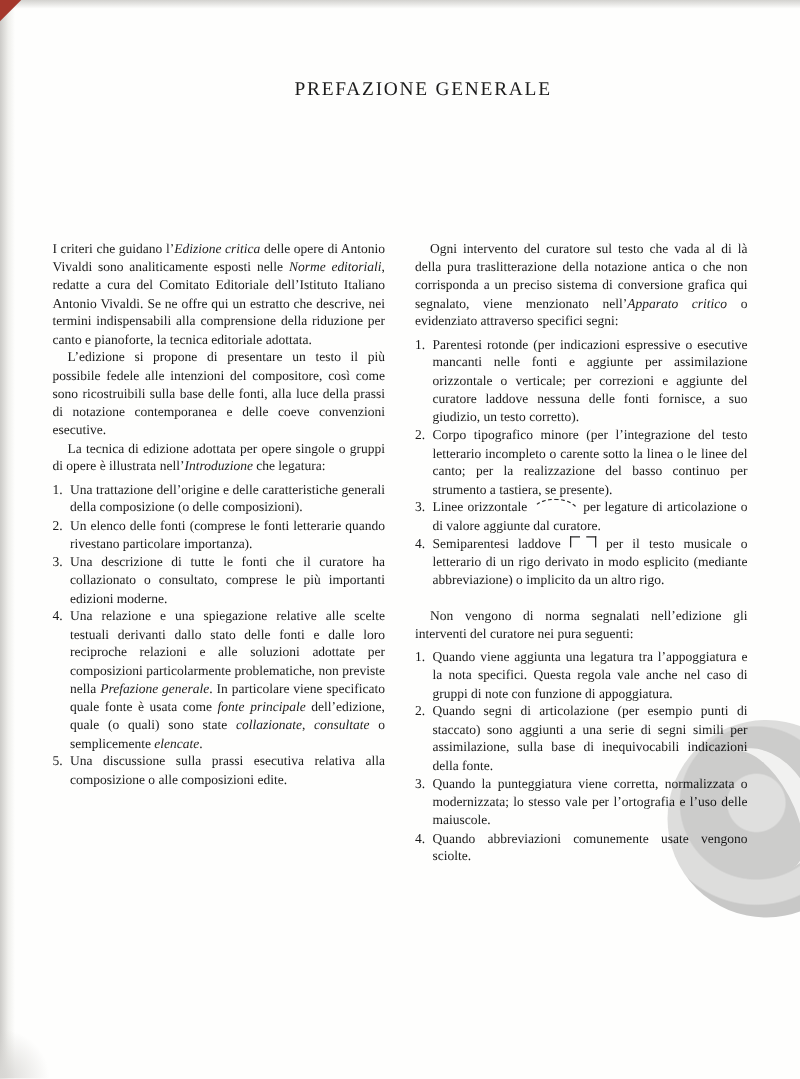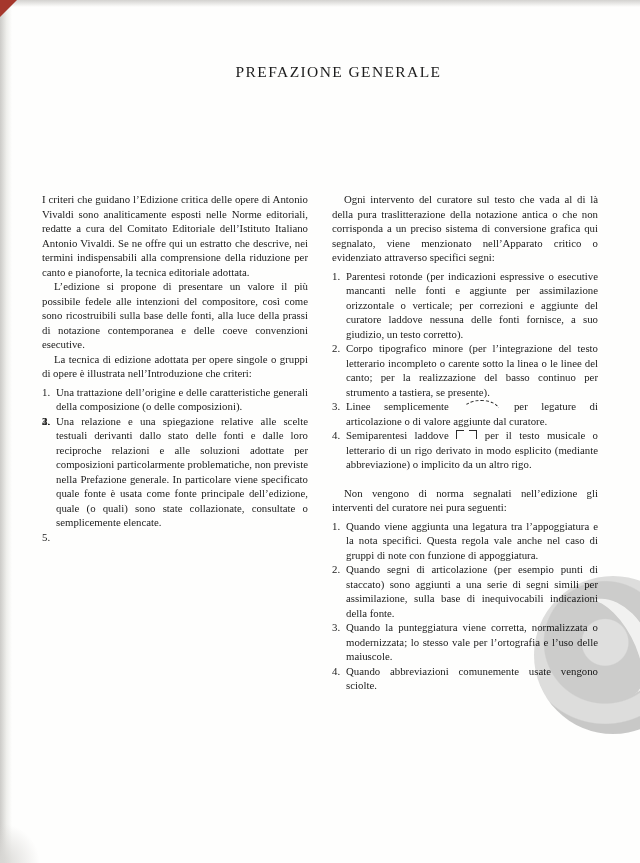--- a/index.html
+++ b/index.html
@@ -63,21 +63,21 @@
     z-index: 2;
   }
   .col {
     flex: 1 1 0;
     font-size: 10.8px;
     line-height: 14.5px;
     text-align: justify;
   }
   .para { margin: 0; }
   .indent { text-indent: 12px; }
-  .it { }
+  .it { font-style: italic; }
   .numlist { margin-top: 4px; }
   .li { position: relative; padding-left: 14px; }
   .num { position: absolute; left: 0; top: 0; }
   .gap-top { margin-top: 14px; }
   .sym-dashed-slur {
     display: inline-block;
     width: 36px; height: 9px;
     border: 1px dashed transparent;
     border-top: 1px dashed #2a2a2a;
     border-radius: 50% 50% 0 0 / 100% 100% 0 0;
@@ -130,60 +130,63 @@
   <div class="edge-bottom-left"></div>
   <div class="corner-mark"></div>
   <div class="watermark"></div>
 
   <h1 class="title">PREFAZIONE GENERALE</h1>
 
   <div class="columns">
 
     <div class="col">
       <p class="para"><span>I criteri che guidano l’</span><span class="it">Edizione critica</span><span> delle opere di Antonio Vivaldi sono analiticamente esposti nelle </span><span class="it">Norme editoriali</span><span>, redatte a cura del Comitato Editoriale dell’Istituto Italiano Antonio Vivaldi. Se ne offre qui un estratto che descrive, nei termini indispensabili alla comprensione della riduzione per canto e pianoforte, la tecnica editoriale adottata.</span></p>
-      <p class="para indent"><span>L’edizione si propone di presentare un valore il più possibile fedele alle intenzioni del compositore, così come sono ricostruibili sulla base delle fonti, alla luce della prassi di notazione contemporanea e delle coeve convenzioni esecutive.</span></p>
-      <p class="para indent"><span>La tecnica di edizione adottata per opere singole o gruppi di opere è illustrata nell’</span><span class="it">Introduzione</span><span> che criteri:</span></p>
+      <p class="para indent"><span>L’edizione si propone di presentare un testo il più possibile fedele alle intenzioni del compositore, così come sono ricostruibili sulla base delle fonti, alla luce della prassi di notazione contemporanea e delle coeve convenzioni esecutive.</span></p>
+      <p class="para indent"><span>La tecnica di edizione adottata per opere singole o gruppi di opere è illustrata nell’</span><span class="it">Introduzione</span><span> che legatura:</span></p>
 
       <div class="numlist">
         <div class="li">
           <span class="num">1.</span>
           <span class="li-text"><span>Una trattazione dell’origine e delle caratteristiche generali della composizione (o delle composizioni).</span></span>
         </div>
         <div class="li">
           <span class="num">2.</span>
+          <span class="li-text"><span>Un elenco delle fonti (comprese le fonti letterarie quando rivestano particolare importanza).</span></span>
         </div>
         <div class="li">
           <span class="num">3.</span>
+          <span class="li-text"><span>Una descrizione di tutte le fonti che il curatore ha collazionato o consultato, comprese le più importanti edizioni moderne.</span></span>
         </div>
         <div class="li">
           <span class="num">4.</span>
           <span class="li-text"><span>Una relazione e una spiegazione relative alle scelte testuali derivanti dallo stato delle fonti e dalle loro reciproche relazioni e alle soluzioni adottate per composizioni particolarmente problematiche, non previste nella </span><span class="it">Prefazione generale</span><span>. In particolare viene specificato quale fonte è usata come </span><span class="it">fonte principale</span><span> dell’edizione, quale (o quali) sono state </span><span class="it">collazionate</span><span>, </span><span class="it">consultate</span><span> o semplicemente </span><span class="it">elencate</span><span>.</span></span>
         </div>
         <div class="li">
           <span class="num">5.</span>
+          <span class="li-text"><span>Una discussione sulla prassi esecutiva relativa alla composizione o alle composizioni edite.</span></span>
         </div>
       </div>
 
     </div>
 
     <div class="col">
       <p class="para indent"><span>Ogni intervento del curatore sul testo che vada al di là della pura traslitterazione della notazione antica o che non corrisponda a un preciso sistema di conversione grafica qui segnalato, viene menzionato nell’</span><span class="it">Apparato critico</span><span> o evidenziato attraverso specifici segni:</span></p>
 
       <div class="numlist">
         <div class="li">
           <span class="num">1.</span>
           <span class="li-text"><span>Parentesi rotonde (per indicazioni espressive o esecutive mancanti nelle fonti e aggiunte per assimilazione orizzontale o verticale; per correzioni e aggiunte del curatore laddove nessuna delle fonti fornisce, a suo giudizio, un testo corretto).</span></span>
         </div>
         <div class="li">
           <span class="num">2.</span>
           <span class="li-text"><span>Corpo tipografico minore (per l’integrazione del testo letterario incompleto o carente sotto la linea o le linee del canto; per la realizzazione del basso continuo per strumento a tastiera, se presente).</span></span>
         </div>
         <div class="li">
           <span class="num">3.</span>
-          <span class="li-text"><span>Linee semplicemente </span><span class="sym-dashed-slur"></span><span> per legature di articolazione o di valore aggiunte dal curatore.</span></span>
+          <span class="li-text"><span>Linee orizzontale </span><span class="sym-dashed-slur"></span><span> per legature di articolazione o di valore aggiunte dal curatore.</span></span>
         </div>
         <div class="li">
           <span class="num">4.</span>
           <span class="li-text"><span>Semiparentesi laddove </span><span class="sym-hb-left"></span><span> </span><span class="sym-hb-right"></span><span> per il testo musicale o letterario di un rigo derivato in modo esplicito (mediante abbreviazione) o implicito da un altro rigo.</span></span>
         </div>
       </div>
 
       <p class="para indent gap-top"><span>Non vengono di norma segnalati nell’edizione gli interventi del curatore nei pura seguenti:</span></p>
 
       <div class="numlist">

